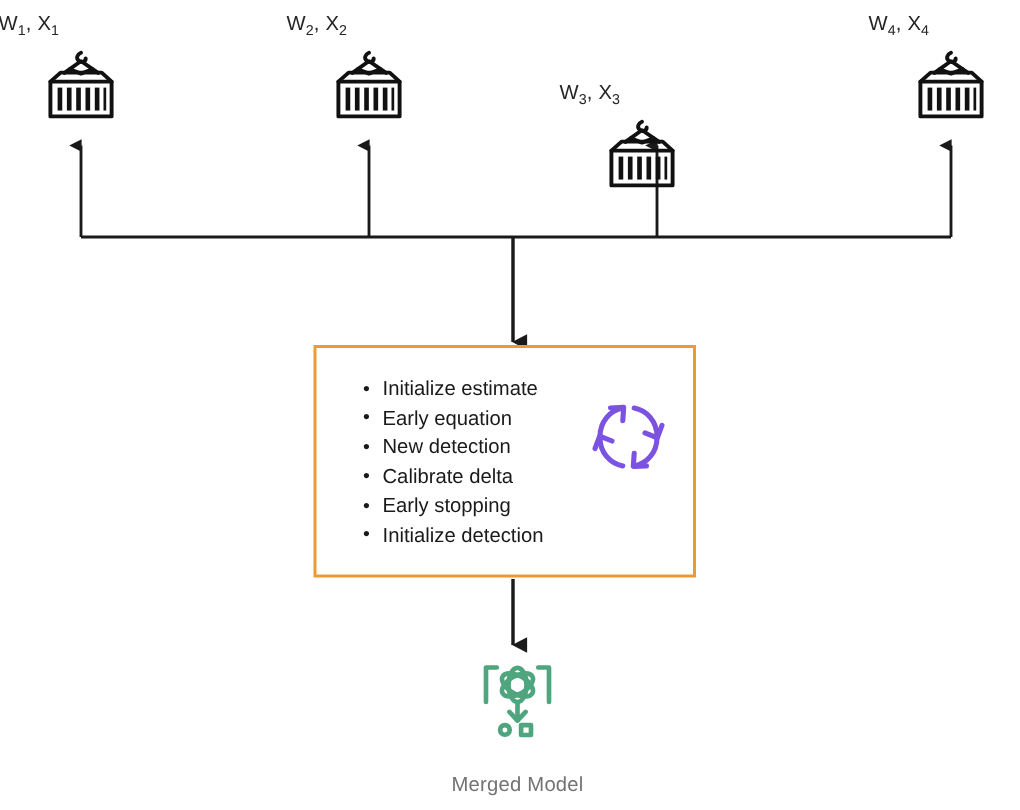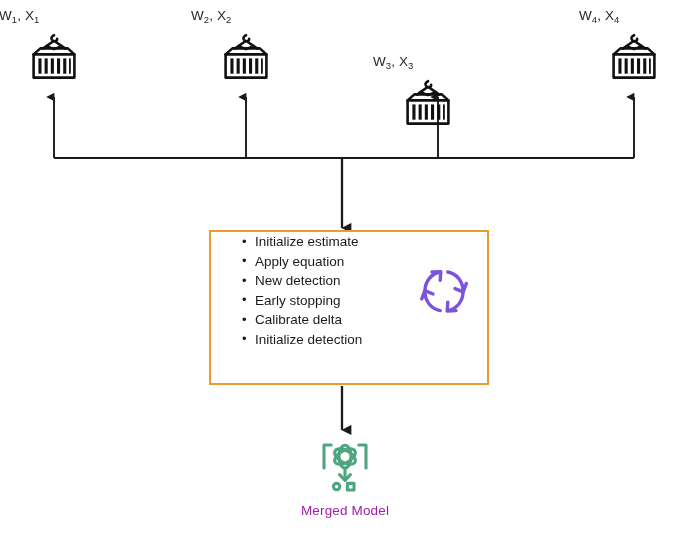--- a/index.html
+++ b/index.html
@@ -55,26 +55,27 @@
     justify-content: center;
     align-items: flex-start;
     height: 54px;
   }
 
   
   #process-box {
     position: absolute;
     left: 209px;
     top: 230px;
-    width: 280px;
+    width: 255px;
     height: 155px;
     box-sizing: border-box;
     border: 2.5px solid #ED9A33;
     background: #ffffff;
     display: flex;
+    align-items: center;
   }
   #step-list {
     margin: 0;
     padding: 0 0 0 31px;
     list-style: none;
     flex: 1 1 auto;
   }
   #step-list li {
     position: relative;
     font-size: 13.5px;
@@ -108,24 +109,24 @@
     margin-left: -110px;
     text-align: center;
   }
   #merged-model-icon {
     height: 66px;
     display: flex;
     justify-content: center;
     align-items: center;
   }
   #merged-model-label {
-    margin-top: 4px;
+    margin-top: 16px;
     font-size: 13.5px;
     line-height: 17px;
-    color: #a21caf;
+    color: #737373;
     letter-spacing: 0.15px;
   }
 </style>
 </head>
 <body>
 
 <div id="canvas">
 
   <svg id="wires" viewBox="0 0 680 540" width="680" height="540" xmlns="http://www.w3.org/2000/svg">
     <defs>
@@ -249,24 +250,24 @@
           <rect x="39.2" y="26.4" width="3.1" height="15.3"></rect>
           <rect x="45.0" y="26.4" width="1.8" height="15.3"></rect>
         </g>
       </svg>
     </div>
   </div>
 
   <div id="process-box">
     <ul id="step-list">
       <li>Initialize estimate</li>
-      <li>Apply equation</li>
+      <li>Early equation</li>
       <li>New detection</li>
+      <li>Calibrate delta</li>
       <li>Early stopping</li>
-      <li>Calibrate delta</li>
       <li>Initialize detection</li>
     </ul>
     <div id="loop-icon-wrap">
       <svg width="54" height="54" viewBox="0 0 54 54" xmlns="http://www.w3.org/2000/svg">
         <g fill="none" stroke="#7C52E0" stroke-width="3.4" stroke-linecap="round" stroke-linejoin="round">
 
           <path d="M8.0,27.0 C8.0,17.0 14.6,9.6 23.2,8.0"></path>
           <path d="M15.0,8.0 L23.8,7.6 L23.2,16.4"></path>
 
           <path d="M30.8,8.0 C39.4,9.6 46.0,17.0 46.0,27.0"></path>

